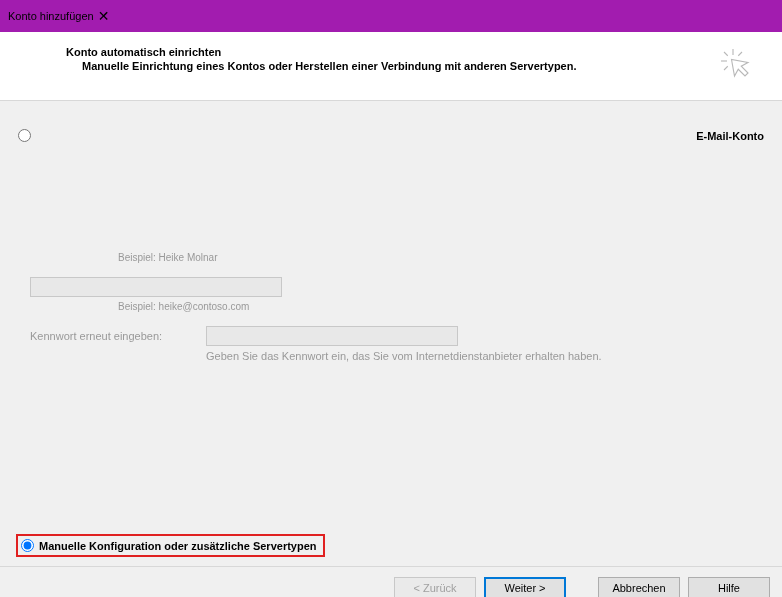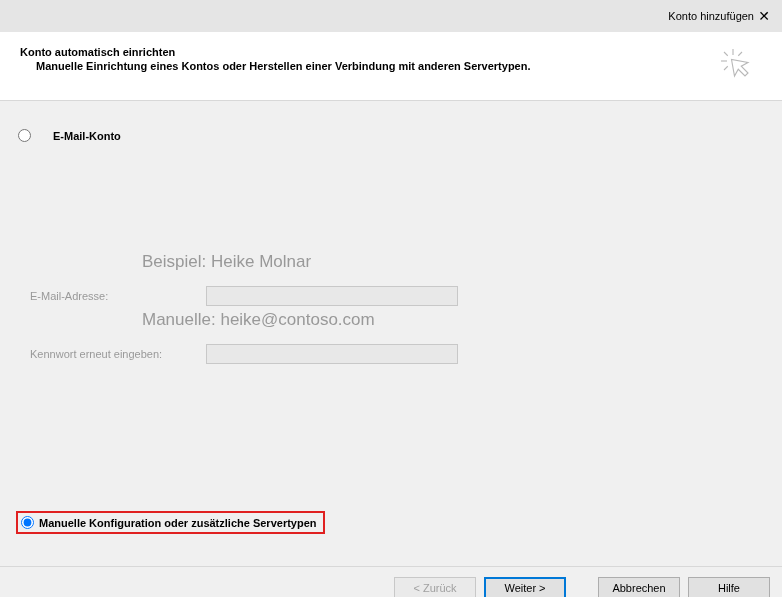--- a/index.html
+++ b/index.html
@@ -7,24 +7,24 @@
       font-family: "Segoe UI", Tahoma, sans-serif;
       font-size: 11px;
       background: #ffffff;
       width: 782px;
       height: 597px;
       overflow: hidden;
       position: relative;
     }
     .titlebar {
       display: flex;
-      justify-content: flex-end;
+      justify-content: flex-start;
       align-items: center;
       padding: 6px 8px 6px 8px;
-      background: #e5e5e5;
+      background: #a21caf;
     }
     .titlebar-title {
       font-size: 11px;
       color: #000;
     }
     .close-btn {
       font-size: 14px;
       width: 20px;
       height: 20px;
       display: flex;
@@ -35,20 +35,21 @@
     }
     .header {
       padding: 14px 20px 14px 20px;
       background: #ffffff;
       display: flex;
       justify-content: space-between;
       align-items: flex-start;
     }
     .header-text {
       flex: 1;
+      margin-left: 46px;
     }
     .header-title {
       font-weight: bold;
       font-size: 11px;
       color: #000;
       margin-bottom: 2px;
     }
     .header-subtitle {
       font-size: 11px;
       color: #000;
@@ -68,22 +69,23 @@
     }
     .content {
       background: #f0f0f0;
       height: 465px;
       padding: 28px 18px 18px 18px;
       position: relative;
     }
     .radio-row {
       display: flex;
       align-items: center;
-      gap: 22px;
+      gap: 2px;
       margin-bottom: 28px;
+      justify-content: space-between;
     }
     .radio-row input[type="radio"] {
       width: 13px;
       height: 13px;
       cursor: pointer;
     }
     .radio-label {
       font-weight: bold;
       font-size: 11px;
       color: #000;
@@ -104,34 +106,34 @@
     }
     .form-input {
       width: 252px;
       height: 20px;
       border: 1px solid #c8c8c8;
       background: #e8e8e8;
       padding: 0 4px;
       font-size: 11px;
     }
     .form-hint {
-      font-size: 17px;
+      font-size: 10px;
       color: #999;
-      margin-left: 112px;
+      margin-left: 88px;
       margin-bottom: 14px;
     }
     .form-hint-wide {
       font-size: 11px;
       color: #999;
       margin-left: 176px;
       margin-top: 4px;
     }
     .manual-option {
       position: absolute;
-      bottom: 32px;
+      bottom: 9px;
       left: 16px;
       border: 2px solid #e02020;
       padding: 3px 6px 3px 3px;
       display: flex;
       align-items: center;
       gap: 5px;
     }
     .manual-option input[type="radio"] {
       width: 13px;
       height: 13px;
@@ -209,29 +211,29 @@
 <div class="content">
   <div class="radio-row">
     <input type="radio" name="setup" style="">
     <span class="radio-label">E-Mail-Konto</span>
   </div>
 
   <div class="form-area">
     <div class="form-hint">Beispiel: Heike Molnar</div>
 
     <div class="form-row">
-      <span class="form-label">E-Mail-Adresse:</span>
       <input class="form-input" type="text" disabled="" style="">
     </div>
-    <div class="form-hint">Manuelle: heike@contoso.com</div>
+    <div class="form-hint">Beispiel: heike@contoso.com</div>
 
     <div class="form-row" style="margin-top:10px;">
       <span class="form-label">Kennwort erneut eingeben:</span>
       <input class="form-input" type="password" disabled="" style="">
     </div>
+    <div class="form-hint-wide">Geben Sie das Kennwort ein, das Sie vom Internetdienstanbieter erhalten haben.</div>
   </div>
 
   <div class="manual-option">
     <input type="radio" name="setup" checked="" style="">
     <span class="manual-label">Manuelle Konfiguration oder zusätzliche Servertypen</span>
   </div>
 </div>
 
 <div class="footer">
   <button class="btn" disabled="">&lt; Zurück</button>

